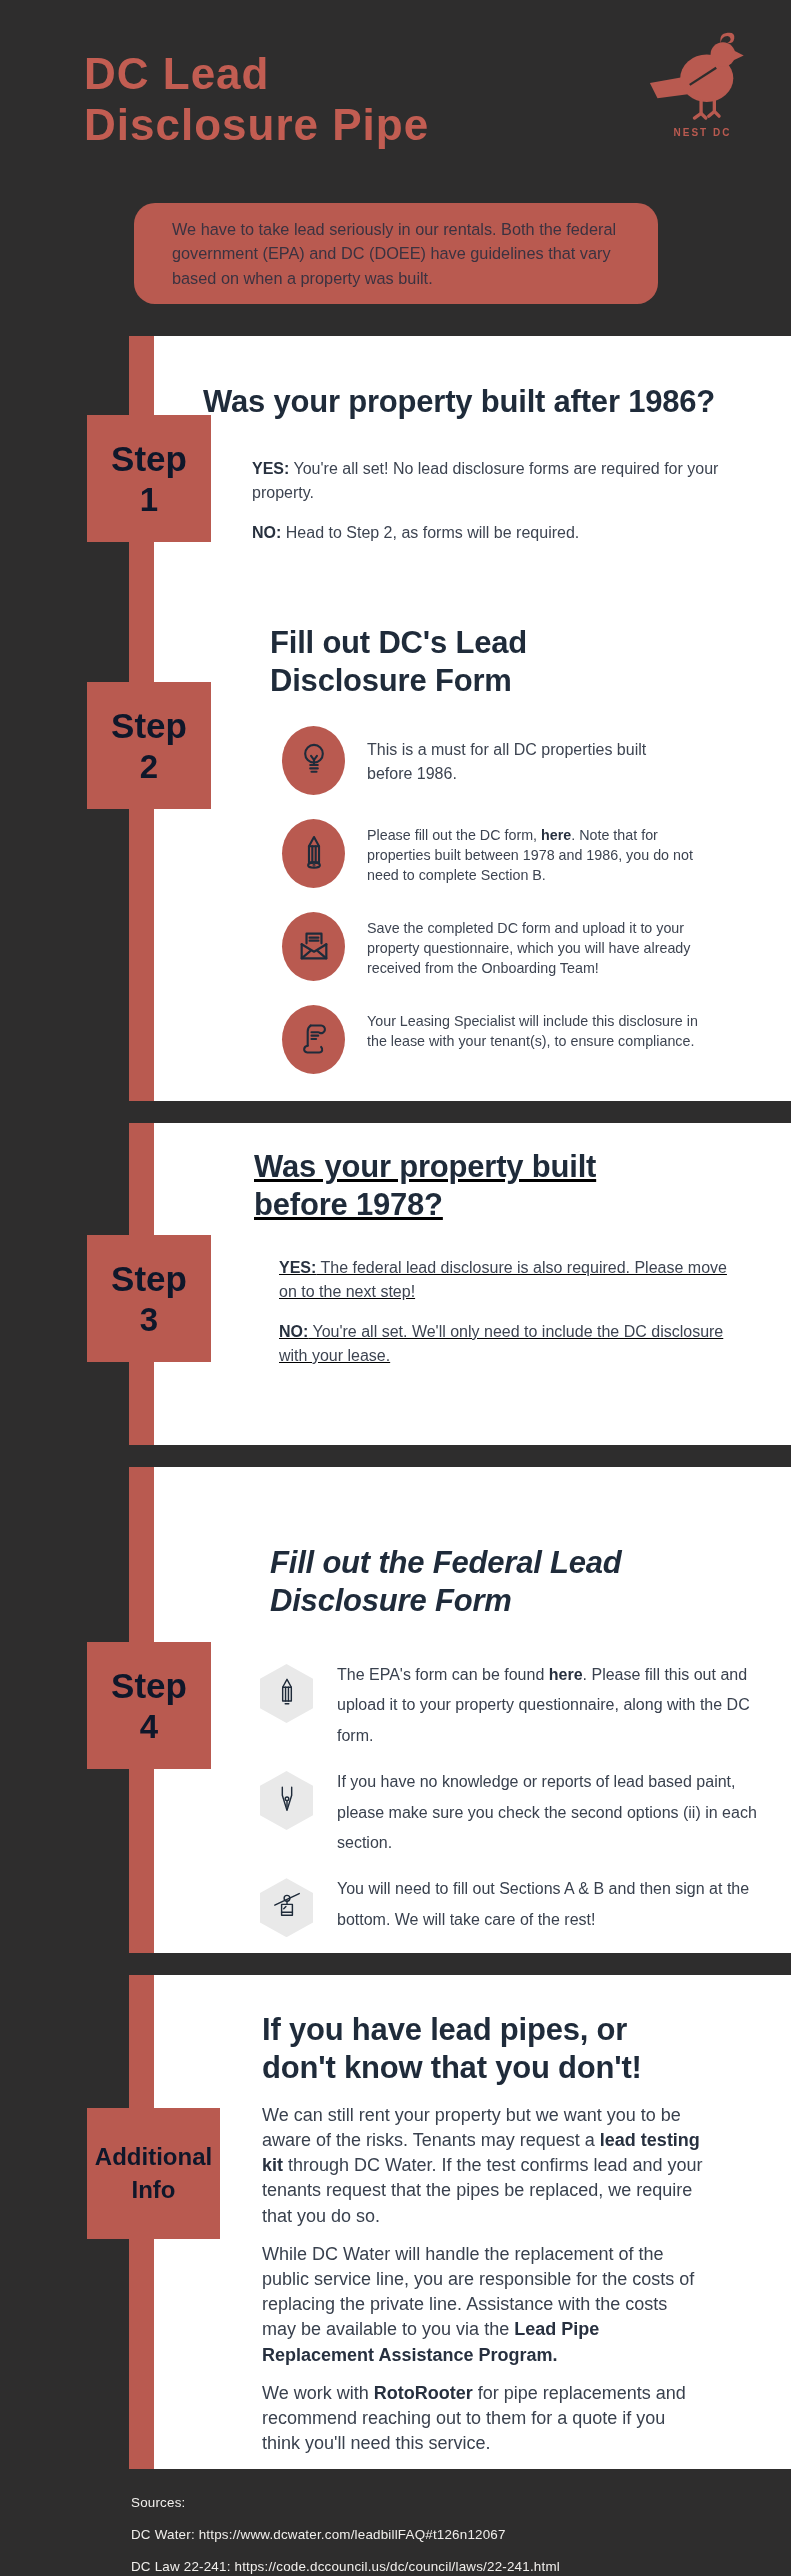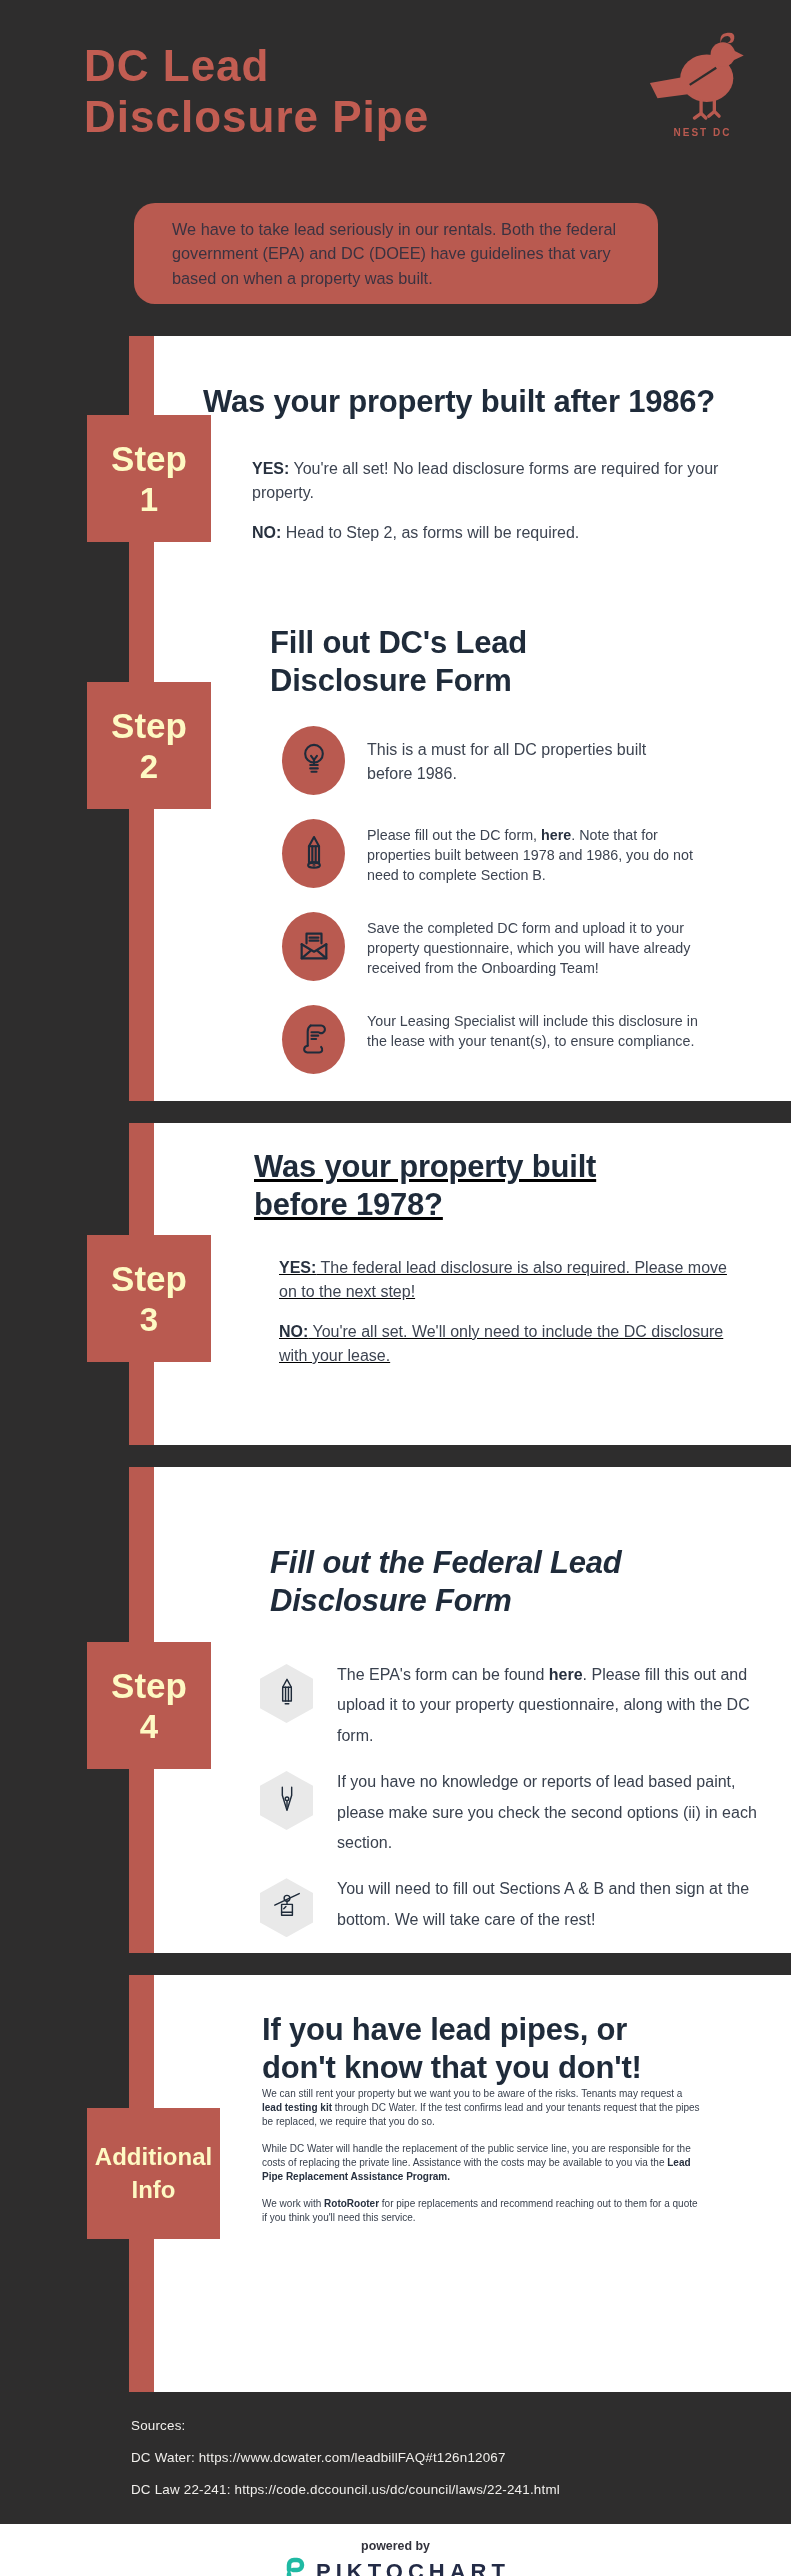--- a/index.html
+++ b/index.html
@@ -1,38 +1,38 @@
 <!DOCTYPE html>
 <html><head>
 <meta charset="utf-8">
 <style>
   html,body{margin:0;padding:0;}
   body{width:791px;background:#2e2d2d;font-family:"Liberation Sans",sans-serif;}
 
   
   .hdr{position:relative;height:183px;}
-  .title{position:absolute;left:84px;top:40px;margin:0;font-size:44px;font-weight:800;
+  .title{position:absolute;left:84px;top:48px;margin:0;font-size:44px;font-weight:800;
          color:#c25d52;line-height:1.16;letter-spacing:1px;}
   .title span{display:block;}
   .brand{position:absolute;left:641px;top:26px;width:123px;text-align:center;}
   .brand-name{margin-top:2px;font-size:10px;font-weight:700;letter-spacing:2px;color:#b95a50;}
 
   
   .intro{margin:20px 0 0 134px;width:524px;box-sizing:border-box;background:#b95a50;
          padding:14px 26px 14px 38px;border-radius:21px;}
   .intro p{margin:0;font-size:16.3px;line-height:1.5;color:#3b3240;}
 
   
   .band{position:relative;display:flex;margin-top:22px;}
   .band.first{margin-top:32px;}
   .spacer{width:129px;flex:none;}
   .strip{width:25px;flex:none;background:#b95a50;}
   .card{flex:1;background:#ffffff;box-sizing:border-box;}
 
-  .tab{position:absolute;left:87px;width:124px;height:127px;background:#b95a50;color:#fef9c3;
+  .tab{position:absolute;left:87px;width:124px;height:127px;background:#b95a50;color:#0f172a;
        text-align:center;display:flex;flex-direction:column;justify-content:center;line-height:1.2;z-index:2;}
   .tab .tw{font-size:35px;font-weight:600;}
   .tab .tn{font-size:33px;font-weight:600;}
   .tab-extra{height:131px;width:133px;}
   .tab-extra span{font-size:24px;font-weight:700;line-height:1.35;}
 
   h2{margin:0;font-size:31px;line-height:1.22;font-weight:800;color:#1f2b3a;letter-spacing:-0.2px;}
   h2 span{display:block;}
 
   .qa{font-size:16px;line-height:1.5;color:#3d4451;}
@@ -62,21 +62,21 @@
   .itemsC{margin:40px 0 0 57px;}
   .itemC{display:flex;align-items:flex-start;margin-bottom:16px;}
   .hex{width:53px;height:59px;background:#e9e9e9;flex:none;margin-right:24px;margin-top:4px;
        clip-path:polygon(50% 0,100% 25%,100% 75%,50% 100%,0 75%,0 25%);
        display:flex;align-items:center;justify-content:center;}
   .ctxt{width:435px;font-size:16px;line-height:1.9;color:#39414e;}
 
   
   .cardD{min-height:417px;padding:36px 40px 0 49px;}
   .cardD h2{margin-left:59px;}
-  .dbody{margin:0 0 0 59px;width:443px;font-size:10px;line-height:1.4;color:#39414e;}
+  .dbody{margin:16px 0 0 59px;width:443px;font-size:18px;line-height:1.4;color:#39414e;}
   .dbody p{margin:0 0 13px;}
   .dbody b{color:#27303f;}
 
   
   .sources{padding:26px 0 10px 131px;}
   .sources div{font-size:13.4px;color:#f1efec;margin-bottom:17px;letter-spacing:0.2px;}
   .footer{background:#ffffff;height:78px;display:flex;flex-direction:column;
           align-items:center;justify-content:center;}
   .pb{font-size:12.4px;font-weight:700;color:#33333d;margin-bottom:4px;}
   .logo-row{display:flex;align-items:center;gap:9px;}

